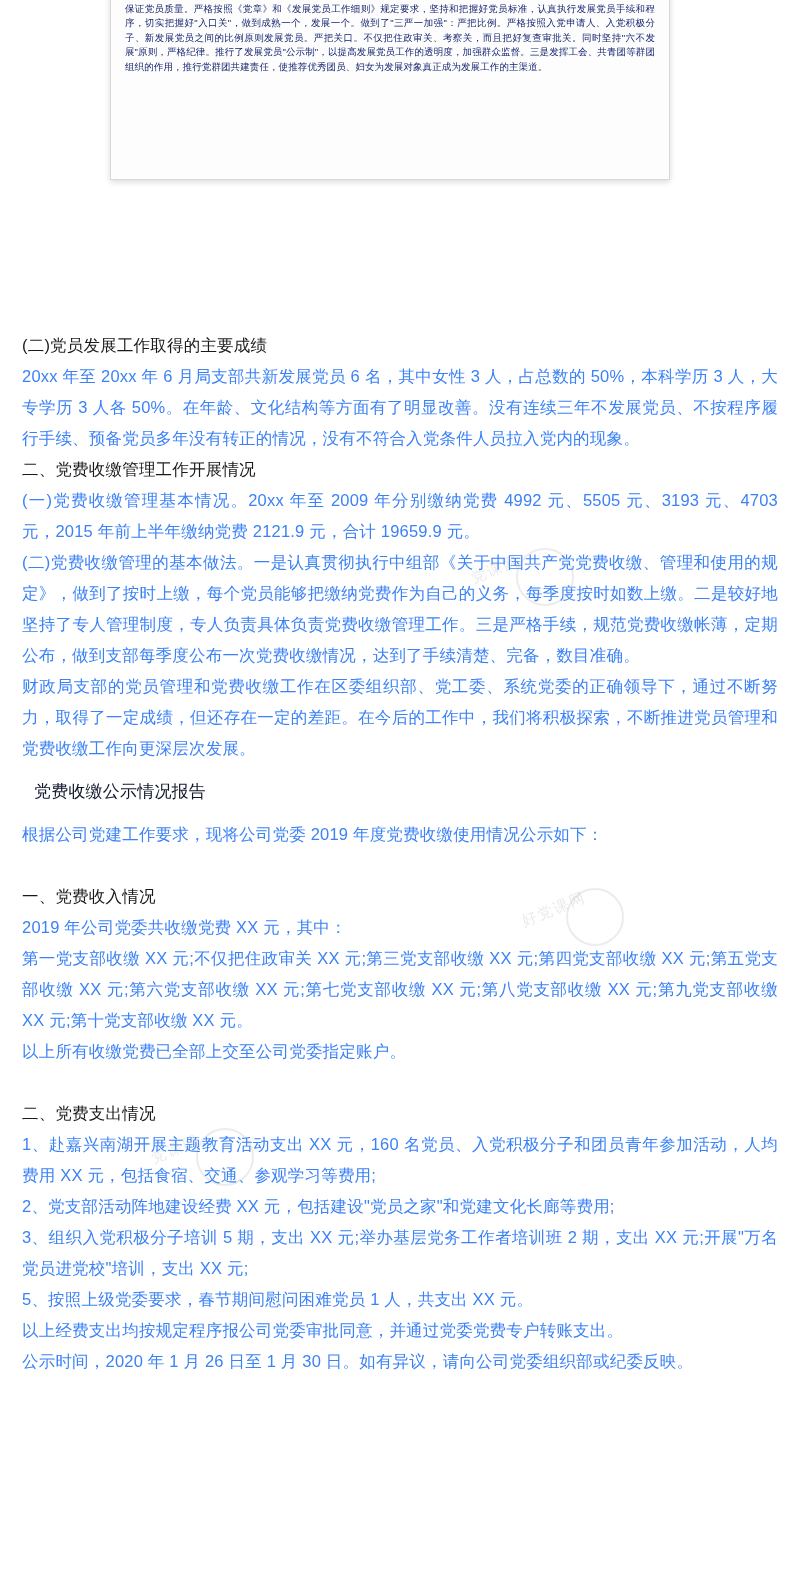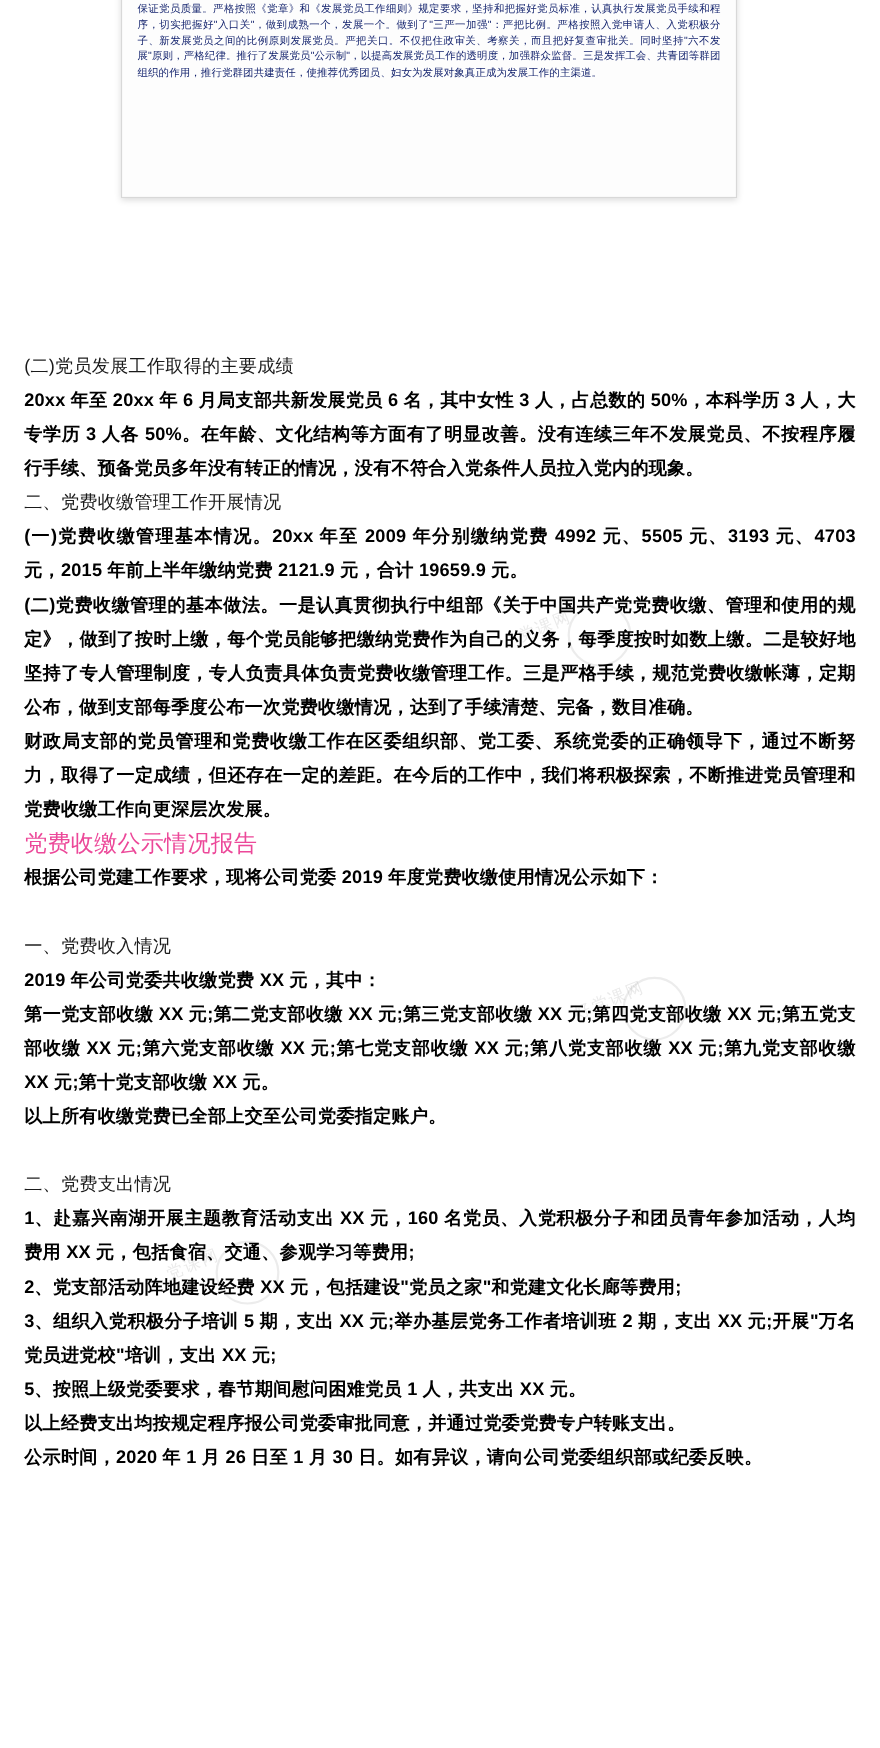--- a/index.html
+++ b/index.html
@@ -35,43 +35,42 @@
     color: #0f1f6b;
     text-align: justify;
     letter-spacing: 0.1px;
     white-space: pre-wrap;
   }
 
   
   .article {
     position: absolute;
     left: 22px;
-    top: 318px;
+    top: 330px;
     width: 756px;
   }
   .para {
     font-size: 16.5px;
     line-height: 31px;
-    color: #000000;
+    color: #3b82f6;
     text-align: justify;
     margin: 0;
     letter-spacing: 0.2px;
-    font-weight: bold;
   }
   .heading {
     font-size: 16.5px;
     line-height: 31px;
     margin: 0;
     letter-spacing: 0.2px;
   }
   .link-heading {
-    color: #ec4899;
-    font-size: 21px;
+    color: #0f172a;
+    font-size: 17px;
     line-height: 31px;
-    margin: 0;
+    margin: 12px;
     letter-spacing: 0.2px;
     cursor: pointer;
   }
   .blank-line {
     height: 31px;
   }
 
   
   .watermark {
     position: absolute;
@@ -120,21 +119,21 @@
   <p class="para">(一)党费收缴管理基本情况。20xx 年至 2009 年分别缴纳党费 4992 元、5505 元、3193 元、4703 元，2015 年前上半年缴纳党费 2121.9 元，合计 19659.9 元。</p>
   <p class="para">(二)党费收缴管理的基本做法。一是认真贯彻执行中组部《关于中国共产党党费收缴、管理和使用的规定》，做到了按时上缴，每个党员能够把缴纳党费作为自己的义务，每季度按时如数上缴。二是较好地坚持了专人管理制度，专人负责具体负责党费收缴管理工作。三是严格手续，规范党费收缴帐薄，定期公布，做到支部每季度公布一次党费收缴情况，达到了手续清楚、完备，数目准确。</p>
   <p class="para">财政局支部的党员管理和党费收缴工作在区委组织部、党工委、系统党委的正确领导下，通过不断努力，取得了一定成绩，但还存在一定的差距。在今后的工作中，我们将积极探索，不断推进党员管理和党费收缴工作向更深层次发展。</p>
 
   <p class="link-heading">党费收缴公示情况报告</p>
   <p class="para">根据公司党建工作要求，现将公司党委 2019 年度党费收缴使用情况公示如下：</p>
   <div class="blank-line"></div>
 
   <p class="heading">一、党费收入情况</p>
   <p class="para">2019 年公司党委共收缴党费 XX 元，其中：</p>
-  <p class="para">第一党支部收缴 XX 元;第二党支部收缴 XX 元;第三党支部收缴 XX 元;第四党支部收缴 XX 元;第五党支部收缴 XX 元;第六党支部收缴 XX 元;第七党支部收缴 XX 元;第八党支部收缴 XX 元;第九党支部收缴 XX 元;第十党支部收缴 XX 元。</p>
+  <p class="para">第一党支部收缴 XX 元;不仅把住政审关 XX 元;第三党支部收缴 XX 元;第四党支部收缴 XX 元;第五党支部收缴 XX 元;第六党支部收缴 XX 元;第七党支部收缴 XX 元;第八党支部收缴 XX 元;第九党支部收缴 XX 元;第十党支部收缴 XX 元。</p>
   <p class="para">以上所有收缴党费已全部上交至公司党委指定账户。</p>
   <div class="blank-line"></div>
 
   <p class="heading">二、党费支出情况</p>
   <p class="para">1、赴嘉兴南湖开展主题教育活动支出 XX 元，160 名党员、入党积极分子和团员青年参加活动，人均费用 XX 元，包括食宿、交通、参观学习等费用;</p>
   <p class="para">2、党支部活动阵地建设经费 XX 元，包括建设"党员之家"和党建文化长廊等费用;</p>
   <p class="para">3、组织入党积极分子培训 5 期，支出 XX 元;举办基层党务工作者培训班 2 期，支出 XX 元;开展"万名党员进党校"培训，支出 XX 元;</p>
   <p class="para">5、按照上级党委要求，春节期间慰问困难党员 1 人，共支出 XX 元。</p>
   <p class="para">以上经费支出均按规定程序报公司党委审批同意，并通过党委党费专户转账支出。</p>
   <p class="para">公示时间，2020 年 1 月 26 日至 1 月 30 日。如有异议，请向公司党委组织部或纪委反映。</p>

